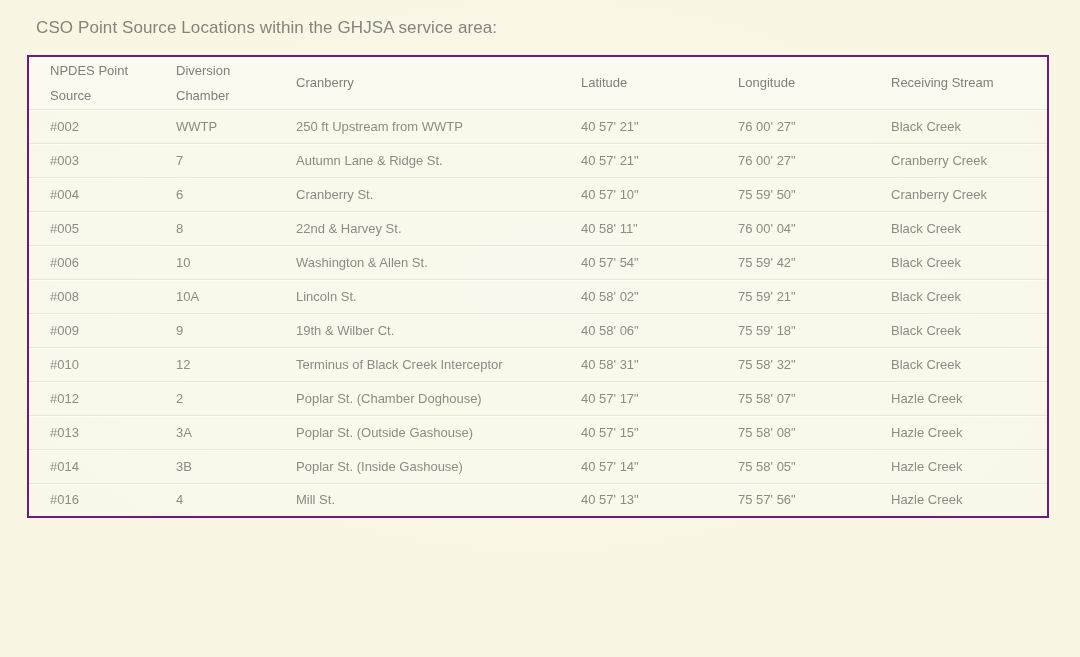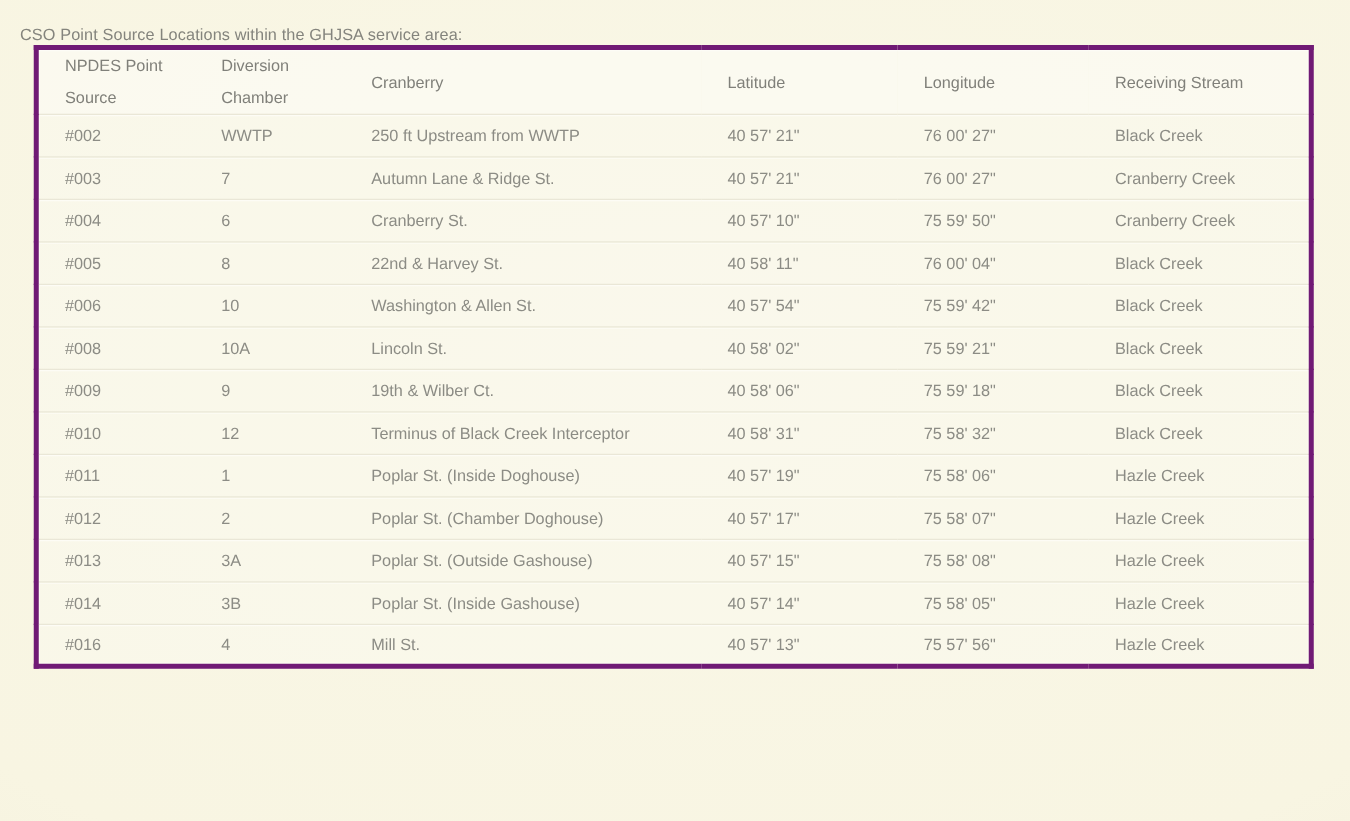--- a/index.html
+++ b/index.html
@@ -11,35 +11,36 @@
   }
 
   body {
     font-family: "Liberation Sans", "DejaVu Sans", sans-serif;
     background: radial-gradient(ellipse 130% 130% at 50% 42%,
                 #f9f7e7 0%, #f8f5e2 55%, #eeebd7 100%);
     padding: 20px 0 0 0;
   }
 
   .page-title {
-    margin-left: 16px;
+    margin-left: 36px;
     margin-bottom: 0;
-    font-size: 13px;
+    font-size: 17px;
     line-height: 16px;
     color: #84847d;
     letter-spacing: 0.1px;
   }
 
   table.cso-table {
     margin-left: 27px;
+    margin-top: 19px;
     width: 1020px;
     table-layout: fixed;
     border-collapse: collapse;
     background-color: rgba(255, 255, 255, 0.22);
-    border: 4px solid #701a75;
+    border: 2px solid #701a75;
     box-shadow: 0 0 0 1px rgba(255,255,255,0.45) inset;
   }
 
   col.c-npdes     { width: 127px; }
   col.c-chamber   { width: 120px; }
   col.c-location  { width: 285px; }
   col.c-latitude  { width: 157px; }
   col.c-longitude { width: 153px; }
   col.c-stream    { width: 178px; }
 
@@ -151,28 +152,20 @@
   </tr>
       <tr>
     <td>#010</td>
     <td>12</td>
     <td>Terminus of Black Creek Interceptor</td>
     <td>40 58' 31"</td>
     <td>75 58' 32"</td>
     <td>Black Creek</td>
   </tr>
       <tr>
-    <td>#011</td>
-    <td>1</td>
-    <td>Poplar St. (Inside Doghouse)</td>
-    <td>40 57' 19"</td>
-    <td>75 58' 06"</td>
-    <td>Hazle Creek</td>
-  </tr>
-      <tr>
     <td>#012</td>
     <td>2</td>
     <td>Poplar St. (Chamber Doghouse)</td>
     <td>40 57' 17"</td>
     <td>75 58' 07"</td>
     <td>Hazle Creek</td>
   </tr>
       <tr>
     <td>#013</td>
     <td>3A</td>

